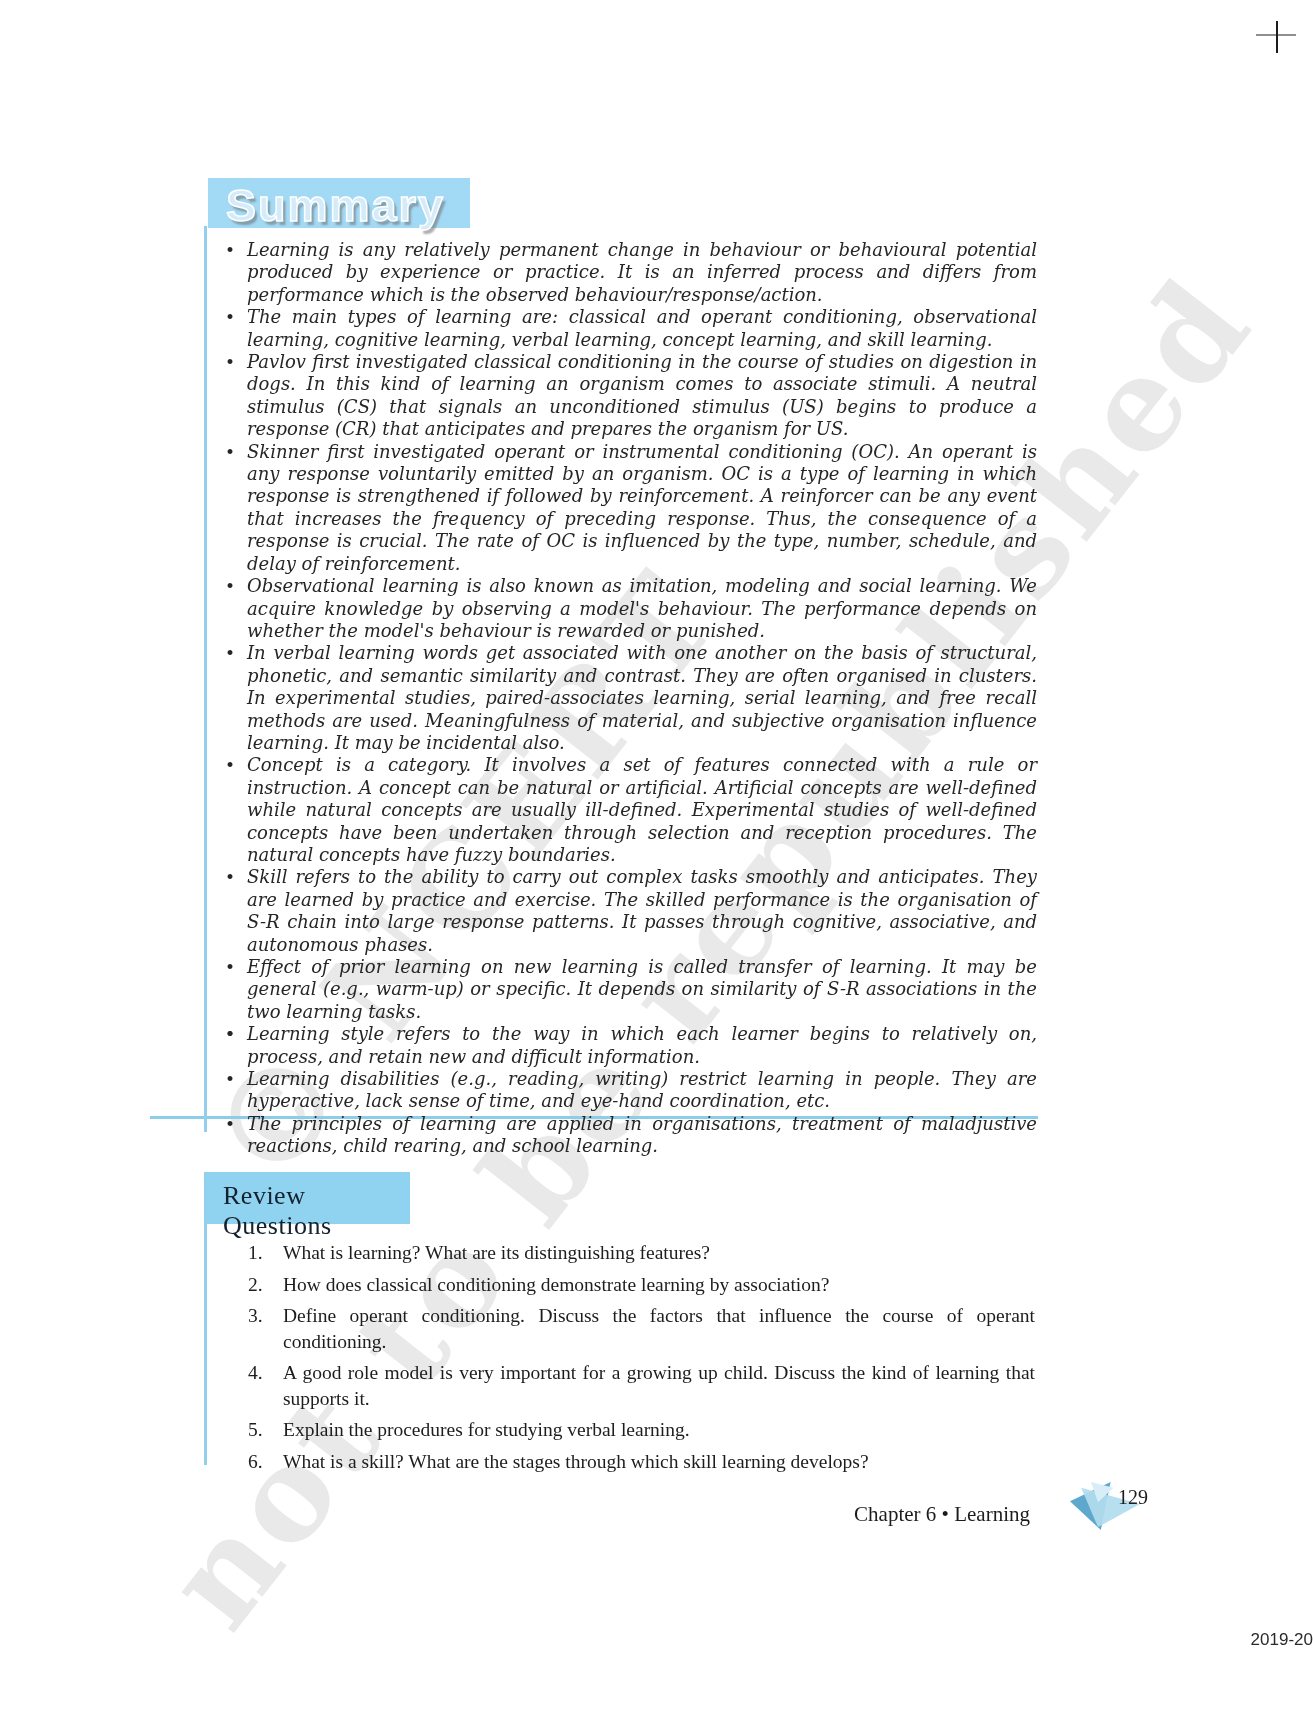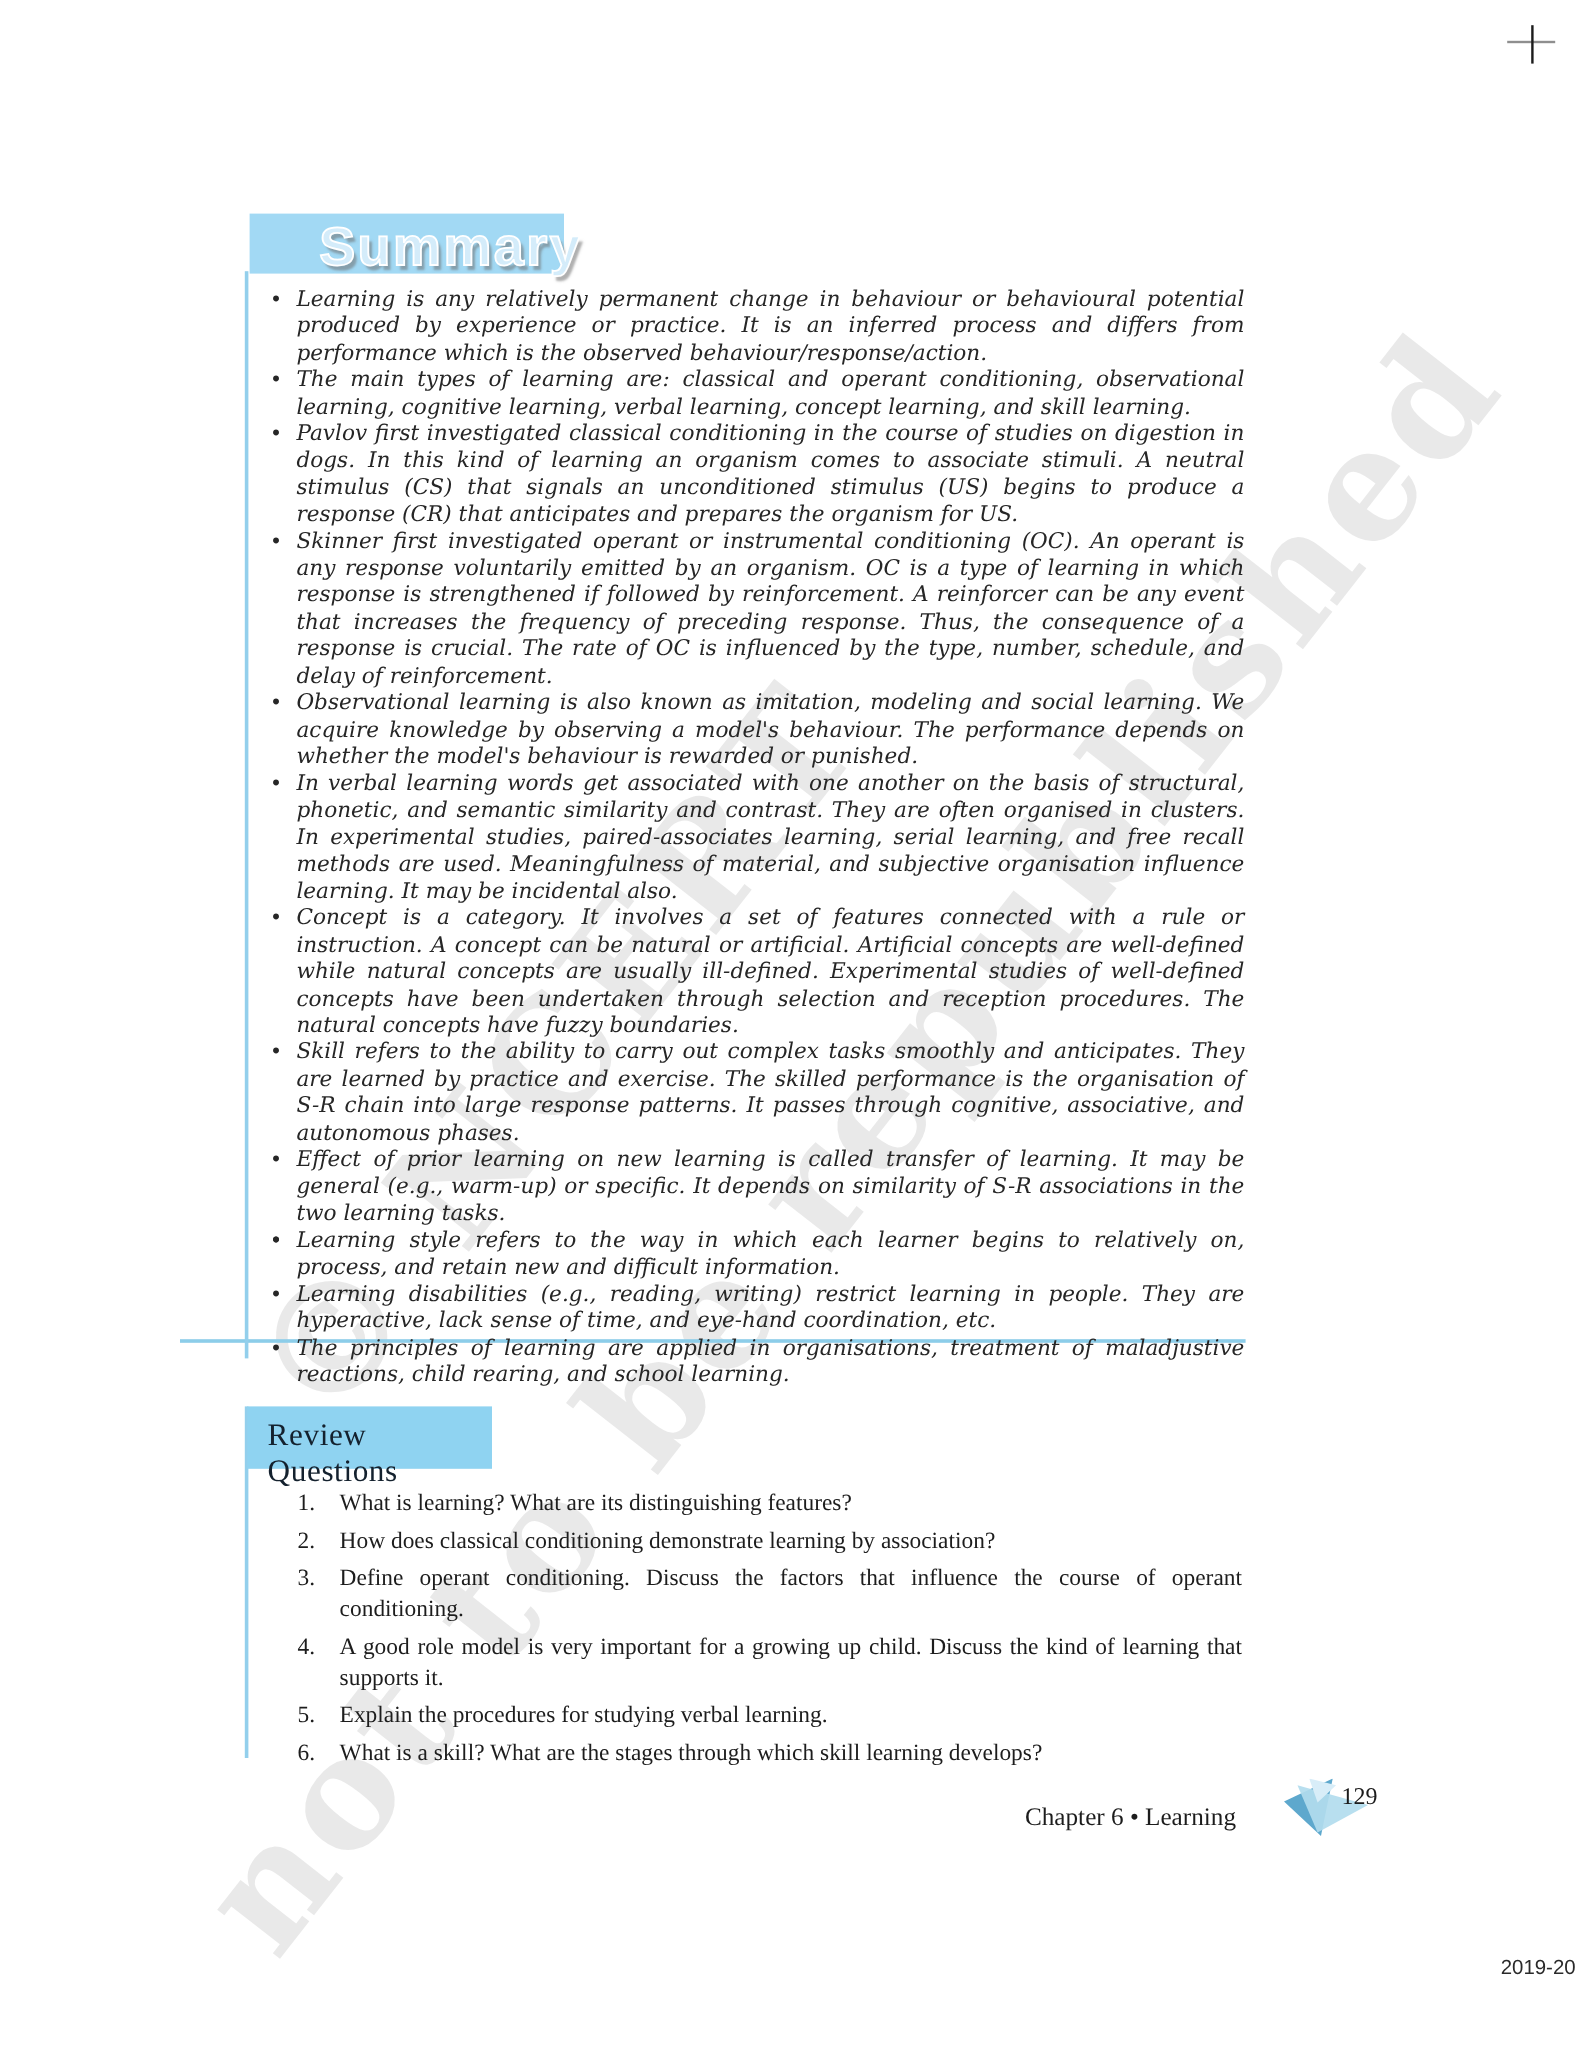--- a/index.html
+++ b/index.html
@@ -36,21 +36,20 @@
     background:#a2d9f4;
     z-index:2;
   }
   .summary-title{
     position:absolute;left:18px;top:2px;
     font-family:"Liberation Sans", sans-serif;
     font-weight:bold;font-size:45px;letter-spacing:2px;
     color:#d4ecfa;
     -webkit-text-stroke:1.5px #ffffff;
     text-shadow:3px 4px 2px rgba(110,110,110,0.55);
-    margin-left:40px;
   }
   .vline{position:absolute;width:3px;background:#93cfec;z-index:1;}
   .vline-summary{left:204px;top:226px;height:906px;}
   .vline-review{left:204px;top:1172px;height:293px;}
   .hrule{position:absolute;left:150px;top:1116px;width:888px;height:2.5px;background:#8ccde9;}
   .bullets{
     position:absolute;left:247px;top:239px;width:790px;
     z-index:1;
     font-style:italic;
     font-size:18px;line-height:22.4px;

